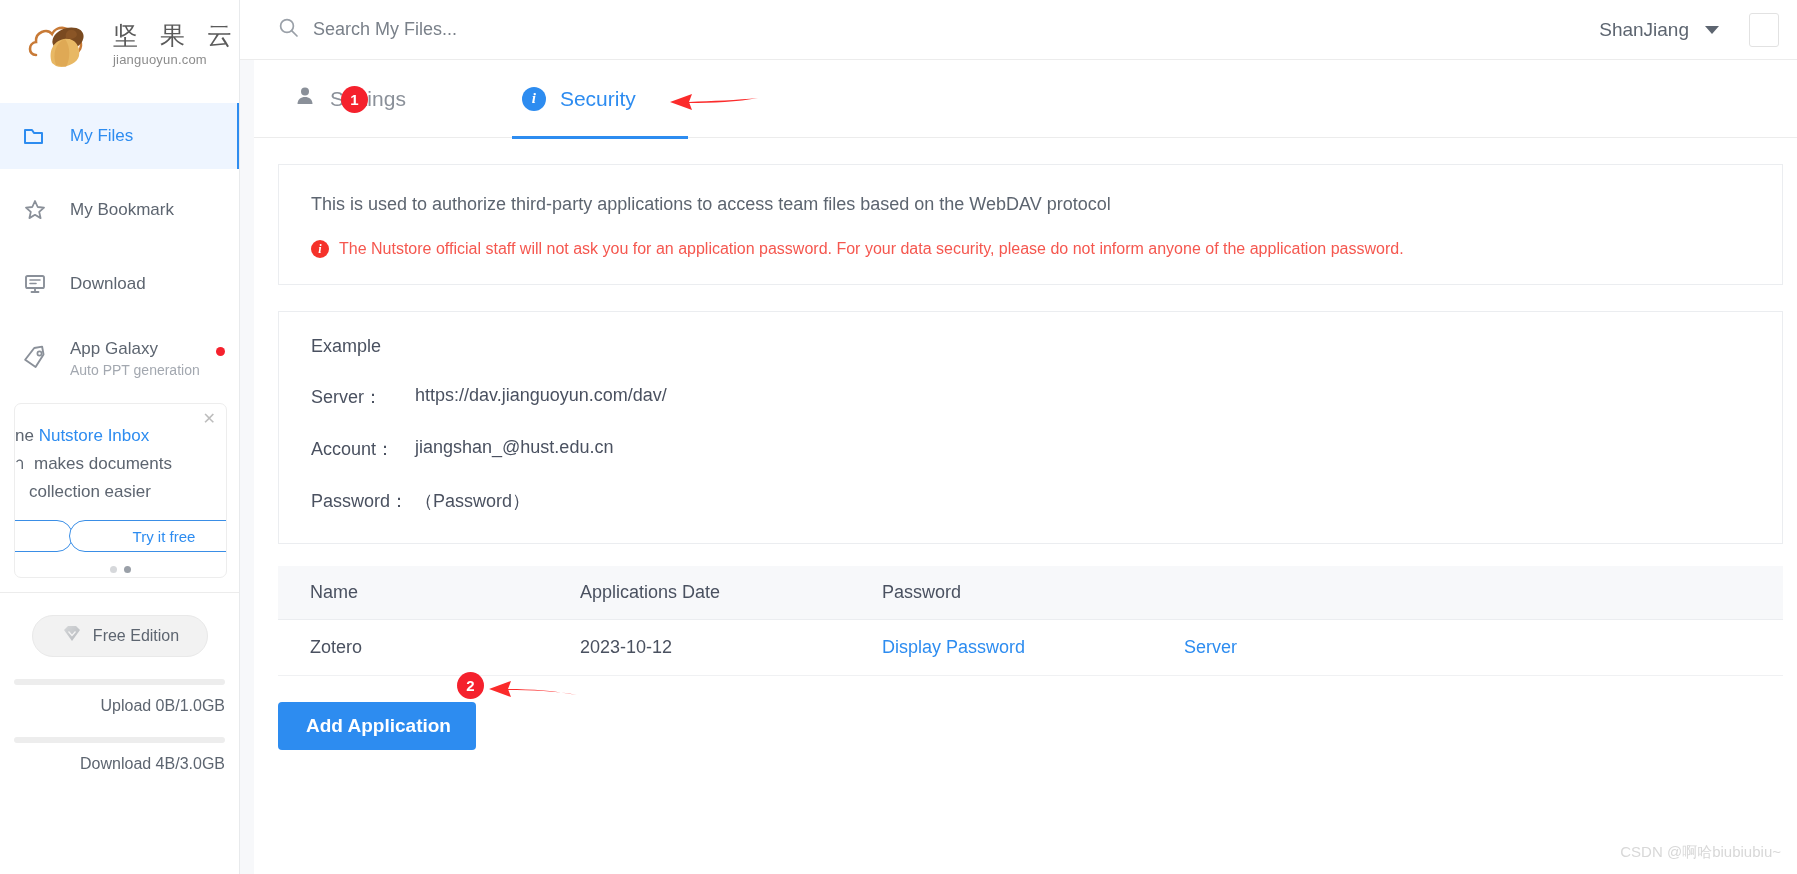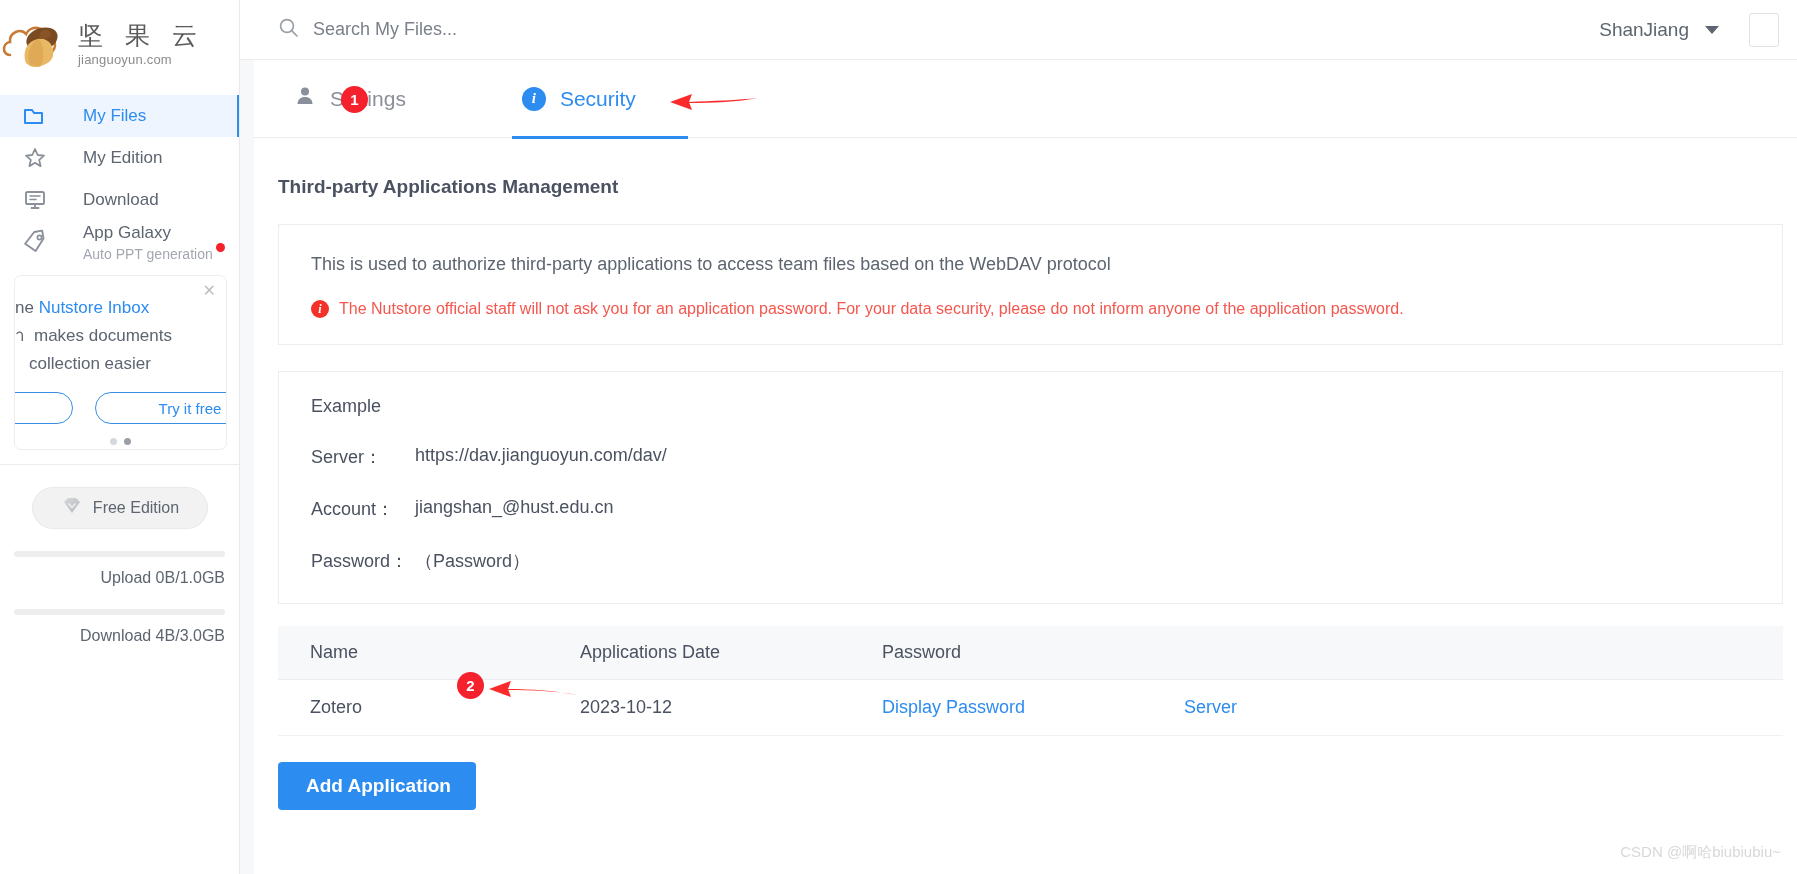--- a/index.html
+++ b/index.html
@@ -14,38 +14,38 @@
   
   .sidebar {
     width: 240px; height: 874px; flex: 0 0 240px;
     background: #ffffff;
     border-right: 1px solid #e8eaec;
     position: relative;
     overflow: hidden;
   }
   .brand {
     height: 89px; display: flex; align-items: center;
-    gap: 6px;
+    padding-left: 26px; gap: 15px;
   }
   .acorn { position: relative; width: 72px; height: 52px; }
   .acorn svg { display:block; }
   .brand-text { display: flex; flex-direction: column; line-height: 1; }
   .brand-cn {
     font-size: 25px; color: #5a5a5a; letter-spacing: 7px;
     font-family: "DejaVu Sans", sans-serif; font-weight: 500;
   }
   .brand-en {
     font-size: 13px; color: #8c8c8c; letter-spacing: .2px; margin-top: 5px;
   }
 
   .nav { padding-top: 6px; }
   .nav-item {
-    height: 42px; display: flex; align-items: center;
-    padding-left: 22px; gap: 35px; cursor: pointer;
-    position: relative; color: #5d6570; font-size: 17px;
+    height: 66px; display: flex; align-items: center;
+    padding-left: 22px; gap: 22px; cursor: pointer;
+    position: relative; color: #5d6570; font-size: 17px; margin-top: 8px;
   }
   .nav-item.active { background: #eef5ff; color: #2d8cf0; }
   .nav-item.active::after {
     content:""; position:absolute; right:-1px; top:0; bottom:0;
     width: 3px; background: #2d8cf0;
   }
   .nav-ico { width: 26px; height: 26px; display:flex; align-items:center; justify-content:center; flex:0 0 26px;}
   .nav-label-wrap { display:flex; flex-direction:column; gap: 3px; }
   .nav-sub { font-size: 14px; color: #a3a8b0; }
   .nav-dot {
@@ -70,21 +70,21 @@
   .promo-line.l2 { margin-left: -14px; }
   .promo-btns { position: relative; height: 34px; margin-top: 14px; }
   .promo-btn {
     position: absolute; top: 0; height: 32px;
     border: 1px solid #3a8ee6; border-radius: 17px;
     color: #2d8cf0; font-size: 15px;
     display:flex; align-items:center; justify-content:center; cursor:pointer;
     background: #fff;
   }
   .promo-btn.b1 { left: -36px; width: 80px; }
-  .promo-btn.b2 { left: 66px; width: 190px; }
+  .promo-btn.b2 { left: 40px; width: 190px; }
   .promo-dots { display:flex; gap: 7px; justify-content:center; margin-top: 12px; }
   .pd { width: 7px; height: 7px; border-radius: 50%; background: #d6d8db; }
   .pd.on { background: #9aa0a8; }
 
   
   .plan-sep { border-top: 1px solid #ececec; margin-top: 14px; }
   .plan-chip {
     margin: 22px auto 0 auto; width: 176px; height: 42px;
     background: #f2f2f2; border: 1px solid #e9e9e9; border-radius: 21px;
     display:flex; align-items:center; justify-content:center; gap: 9px;
@@ -247,21 +247,21 @@
         </span>
         <span>My Files</span>
       </div>
 
       <div class="nav-item">
         <span class="nav-ico">
           <svg width="24" height="24" viewBox="0 0 24 24">
             <path d="M12 3 l2.7 6 6.3 .6 -4.8 4.3 1.4 6.2 -5.6 -3.3 -5.6 3.3 1.4 -6.2 -4.8 -4.3 6.3 -.6 Z" fill="none" stroke="#8a9099" stroke-width="1.8" stroke-linejoin="round"></path>
           </svg>
         </span>
-        <span>My Edition</span>
+        <span>My Bookmark</span>
       </div>
 
       <div class="nav-item">
         <span class="nav-ico">
           <svg width="24" height="22" viewBox="0 0 24 22">
             <rect x="3" y="3" width="18" height="12" rx="1.6" fill="none" stroke="#8a9099" stroke-width="1.9"></rect>
             <path d="M7 7 h10 M7 10.5 h6" stroke="#8a9099" stroke-width="1.6" stroke-linecap="round"></path>
             <path d="M12 15 v4 M8.5 19 h7" stroke="#8a9099" stroke-width="1.8" stroke-linecap="round"></path>
           </svg>
         </span>
@@ -364,21 +364,20 @@
               </svg>
             </span>
             <span>Settings</span>
           </div>
           <div class="tab security">
             <span class="info-circle">i</span>
             <span>Security</span>
           </div>
         </div>
 
-        <h2 class="section-title">Third-party Applications Management</h2>
 
         <div class="card">
           <div class="card-pad">
             <div class="desc">This is used to authorize third-party applications to access team files based on the WebDAV protocol</div>
             <div class="warn">
               <span class="warn-ico">i</span>
               <span>The Nutstore official staff will not ask you for an application password. For your data security, please do not inform anyone of the application password.</span>
             </div>
           </div>
         </div>

